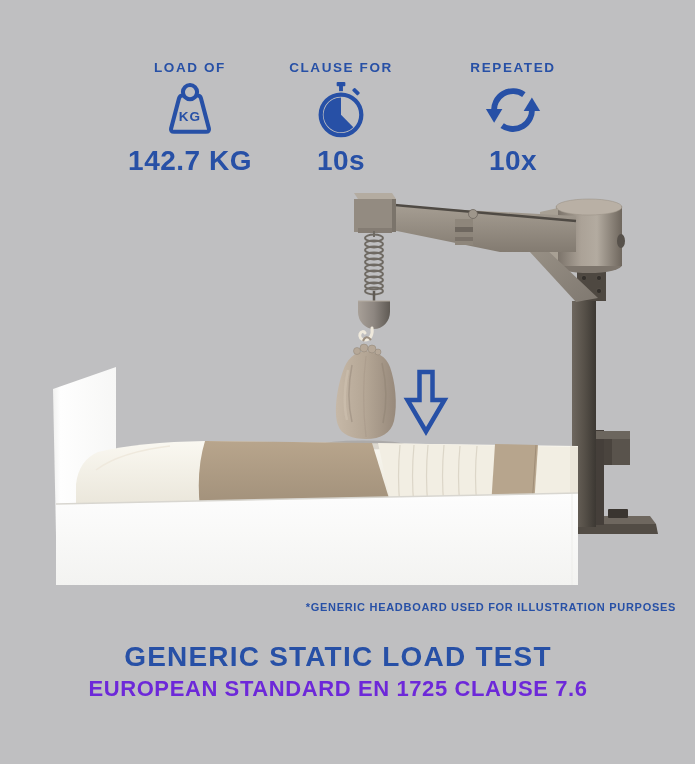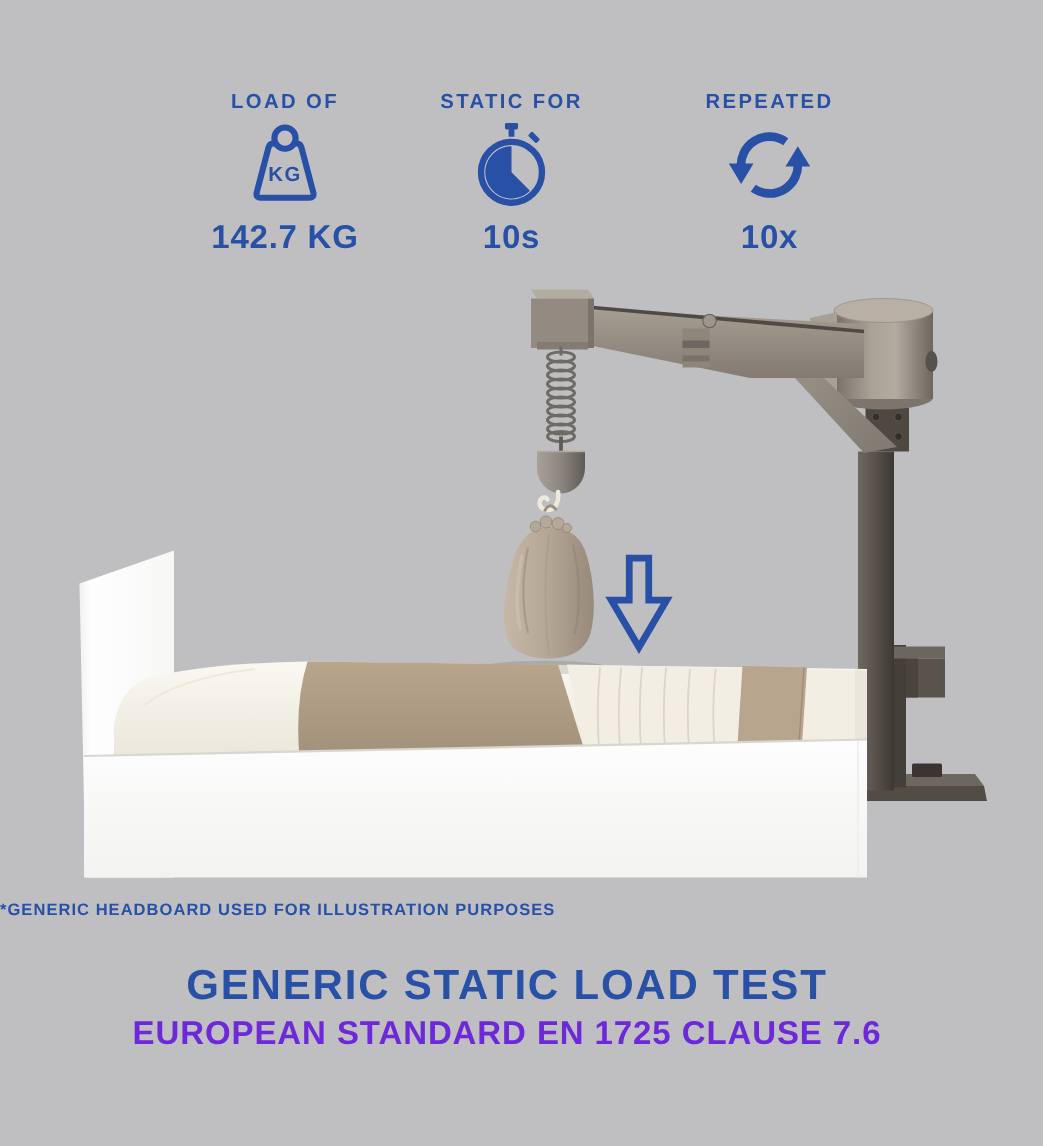--- a/index.html
+++ b/index.html
@@ -14,26 +14,26 @@
     position:absolute;top:60px;width:150px;
     display:flex;flex-direction:column;align-items:center;
     color:#2750a6;text-align:center;
   }
   .stat-label{
     font-size:13.5px;font-weight:bold;letter-spacing:1.6px;
     margin-bottom:6px;white-space:nowrap;
   }
   .stat-icon{display:block;}
   .stat-value{
-    font-size:22px;font-weight:bold;letter-spacing:.5px;
+    font-size:28px;font-weight:bold;letter-spacing:.5px;
     margin-top:4px;white-space:nowrap;
   }
   .illustration{position:absolute;left:0;top:0;}
   .footnote{
-    position:absolute;top:601px;left:0;width:676px;text-align:left;
+    position:absolute;top:601px;left:0;width:676px;text-align:right;
     color:#2750a6;font-size:11px;font-weight:bold;letter-spacing:.7px;
     white-space:nowrap;
   }
   .title{
     position:absolute;top:641px;left:0;width:676px;text-align:center;
     color:#2750a6;font-size:28px;font-weight:bold;letter-spacing:1.2px;
     white-space:nowrap;
   }
   .subtitle{
     position:absolute;top:676px;left:0;width:676px;text-align:center;
@@ -219,21 +219,21 @@
     <div class="stat-label">LOAD OF</div>
     <svg class="stat-icon" width="62" height="60" viewBox="0 0 64 60">
       <path d="M24.5,14 L39.5,14 Q42.5,14 43.3,16.8 L51.5,48 Q52.3,51.5 48.5,51.5 L15.5,51.5 Q11.7,51.5 12.5,48 L20.7,16.8 Q21.5,14 24.5,14 Z" fill="none" stroke="#2750a6" stroke-width="4.2" stroke-linejoin="round"></path>
       <circle cx="32" cy="10.5" r="7.3" fill="#bfbfc1" stroke="#2750a6" stroke-width="4.2"></circle>
       <text x="32" y="40" text-anchor="middle" font-size="14" font-weight="bold" fill="#2750a6" letter-spacing="1" font-family="Liberation Sans, sans-serif">KG</text>
     </svg>
     <div class="stat-value">142.7 KG</div>
   </div>
 
   <div class="stat" style="left:266px">
-    <div class="stat-label">STATIC FOR</div>
+    <div class="stat-label">CLAUSE FOR</div>
     <svg class="stat-icon" width="62" height="60" viewBox="0 0 64 62">
       <rect x="27.5" y="1" width="9" height="4.5" rx="1" fill="#2750a6"></rect>
       <rect x="30" y="5" width="4" height="5.5" fill="#2750a6"></rect>
       <rect x="43.5" y="9" width="8" height="4" rx="1" fill="#2750a6" transform="rotate(45 47.5 11)"></rect>
       <circle cx="32" cy="35" r="21" fill="none" stroke="#2750a6" stroke-width="4.4"></circle>
       <path d="M32,35 L32,17 A18,18 0 1 0 44.7,47.7 Z" fill="#2750a6"></path>
     </svg>
     <div class="stat-value">10s</div>
   </div>
 

